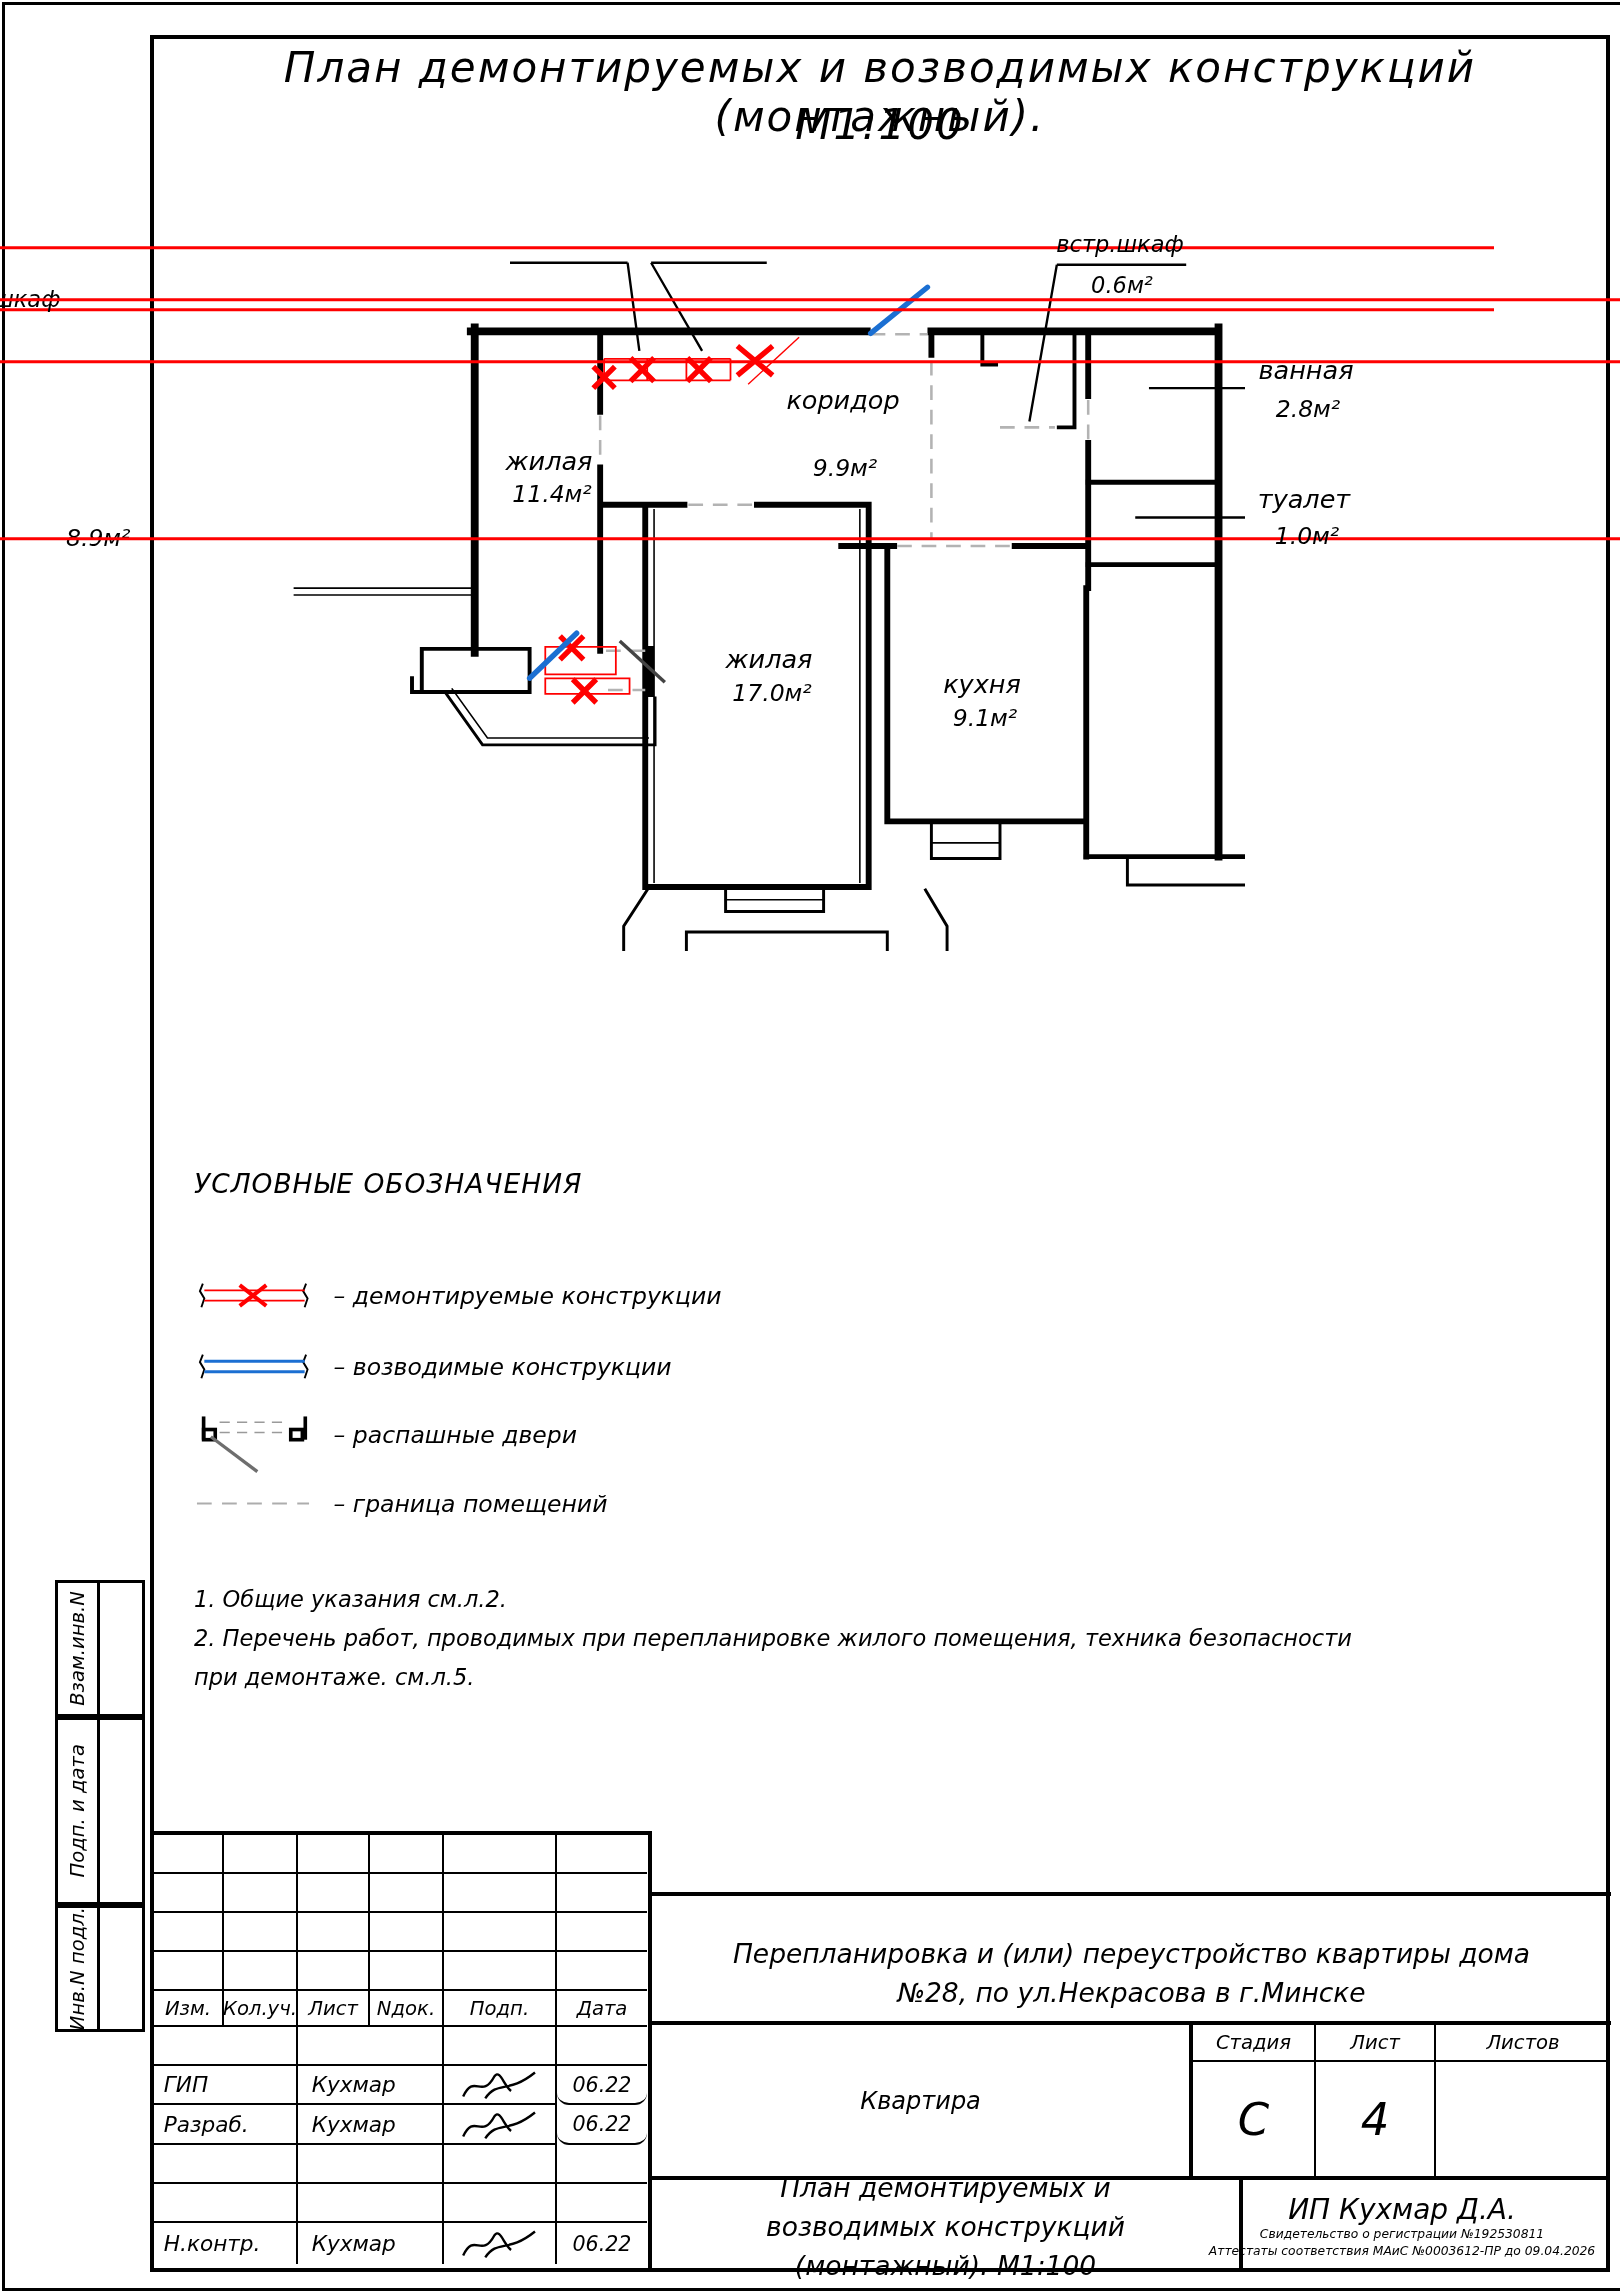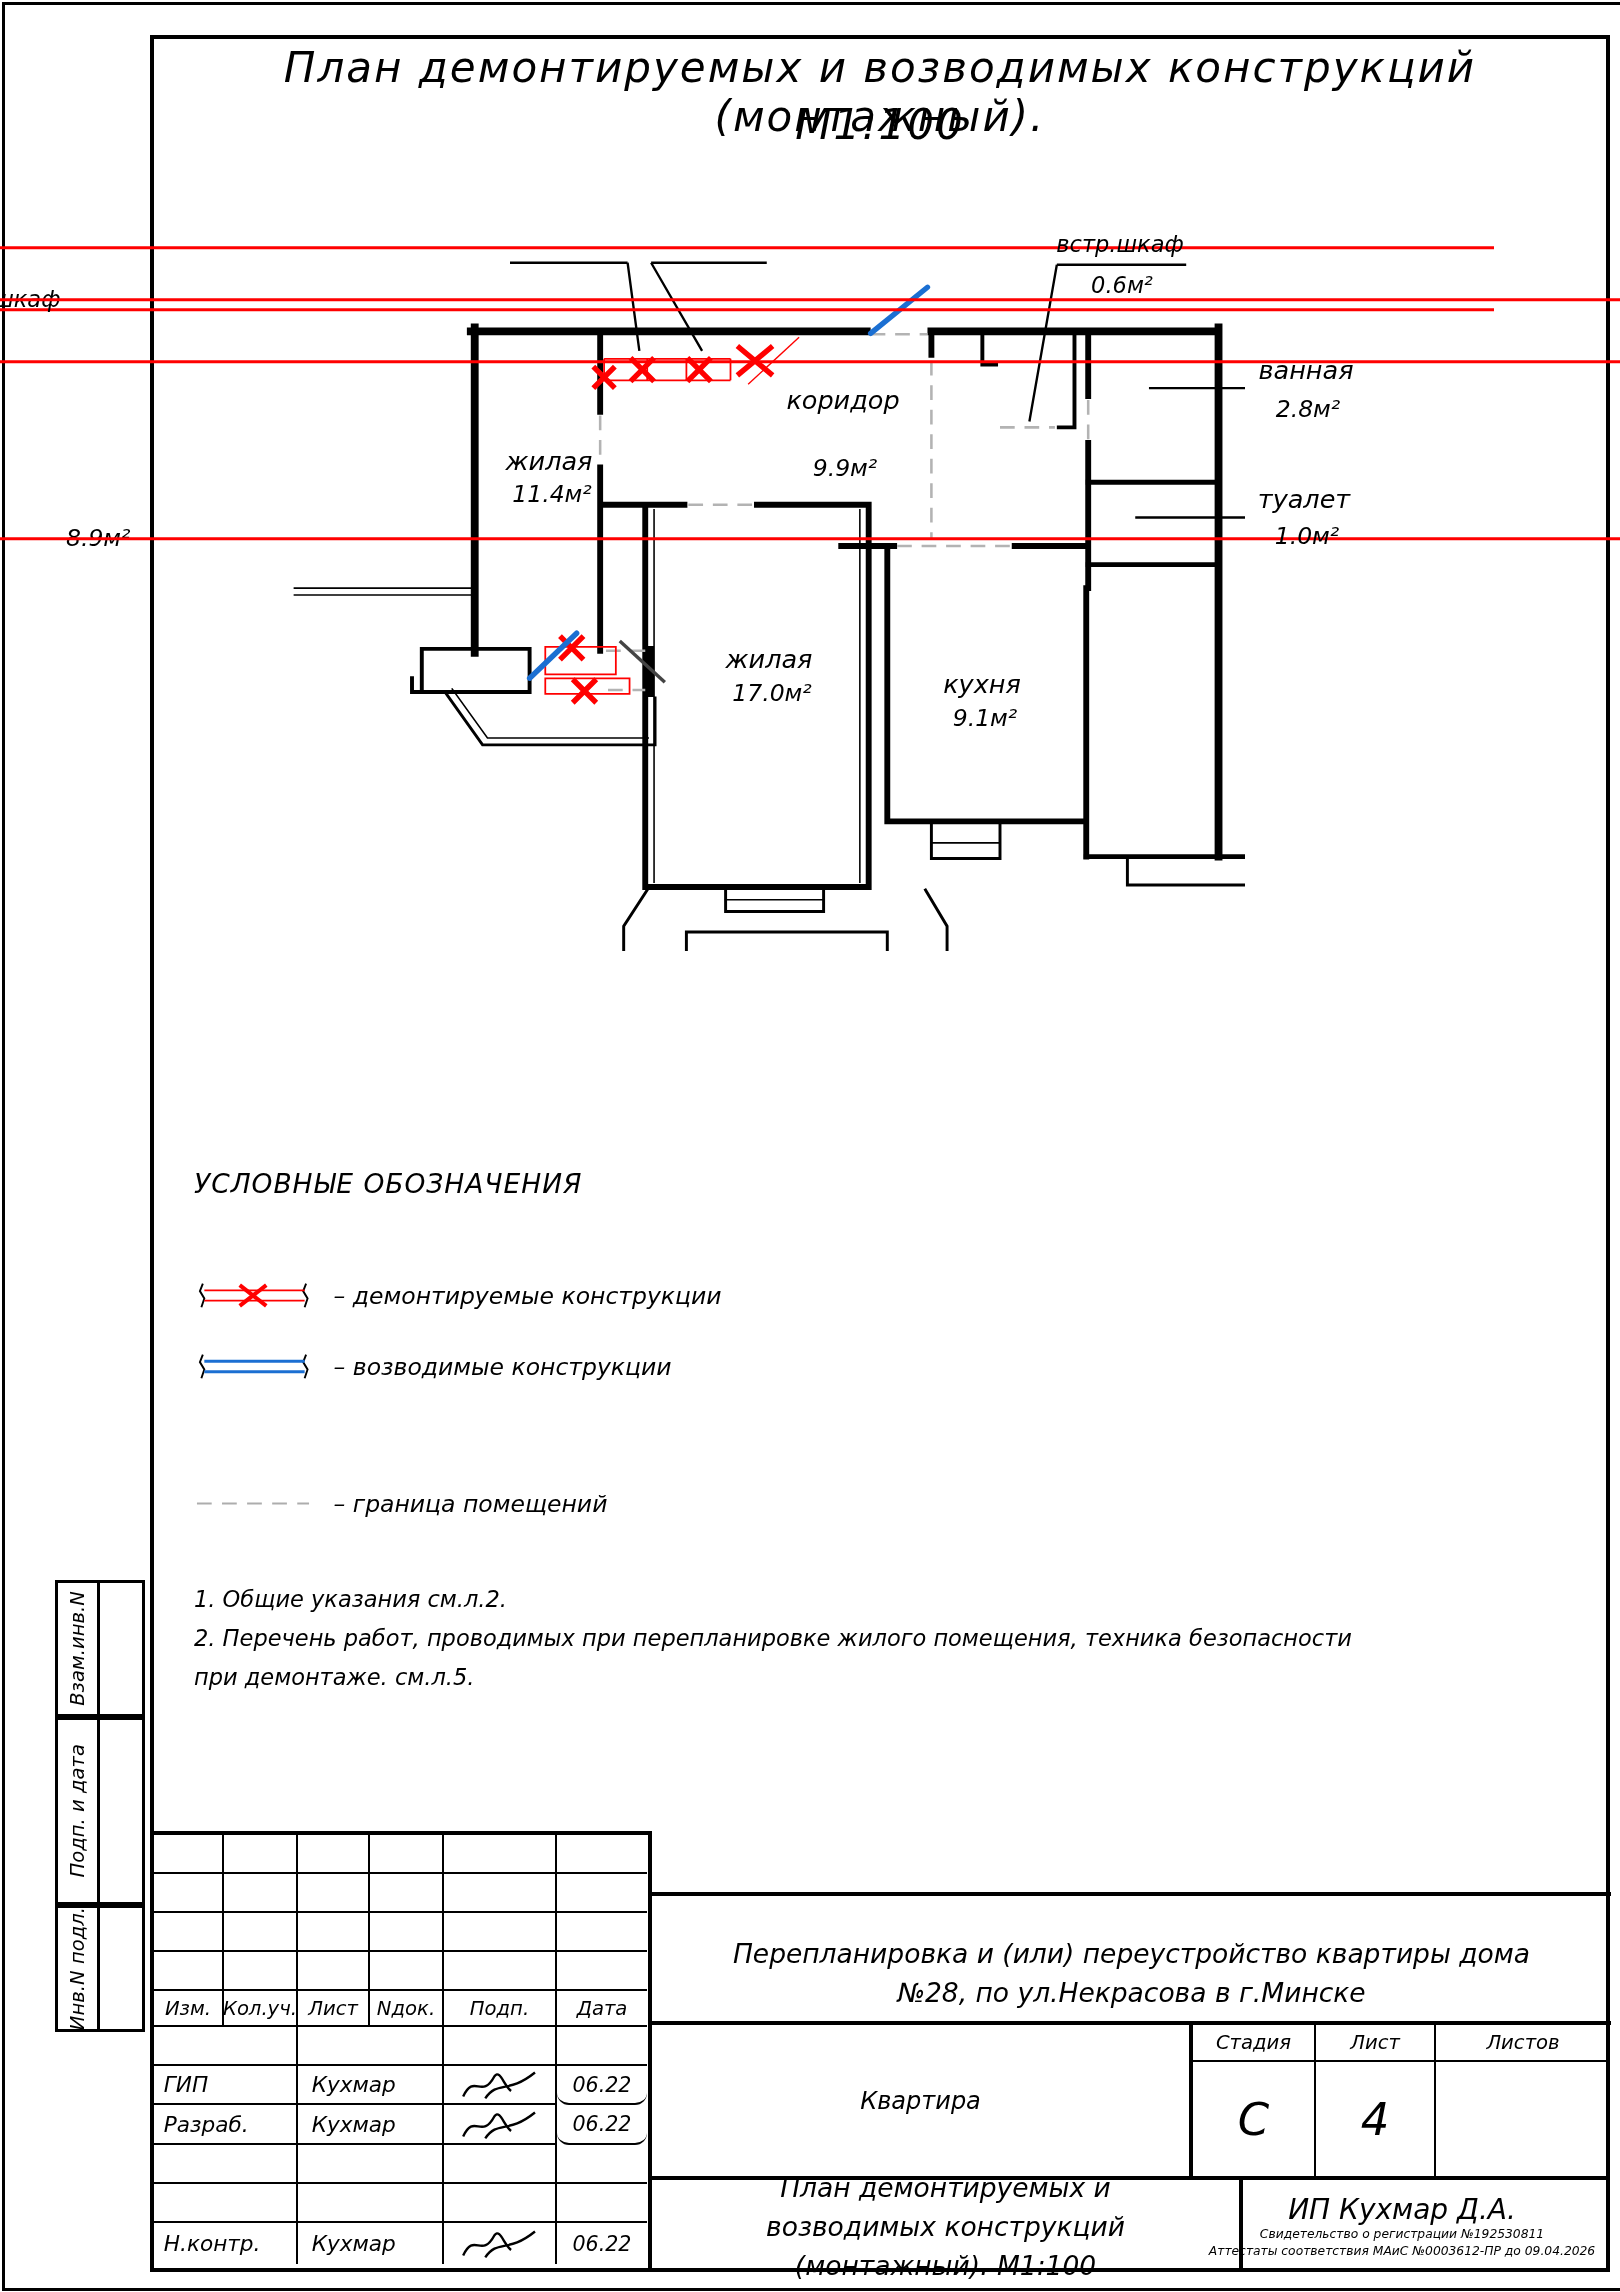--- a/index.html
+++ b/index.html
@@ -160,20 +160,31 @@
 
   <div class="lg-item" style="top:1345px;">
     <svg width="118" height="39" viewBox="0 0 160 40">
       <polyline points="12,4 8,14 14,24 10,36" stroke="#000" stroke-width="2.6" fill="none"></polyline>
       <polyline points="152,4 148,14 154,24 150,36" stroke="#000" stroke-width="2.6" fill="none"></polyline>
       <path d="M14 13H150 M14 27H150" stroke="#1b6fd2" stroke-width="4" fill="none"></path>
     </svg>
     <span>– возводимые конструкции</span>
   </div>
 
+  <div class="lg-item" style="top:1413px;">
+    <svg width="118" height="61" viewBox="0 0 160 84" style="margin-top:21.6px;">
+      <path d="M12 2V34" stroke="#000" stroke-width="5" fill="none"></path>
+      <rect x="12" y="20" width="16" height="14" fill="none" stroke="#000" stroke-width="5"></rect>
+      <path d="M152 2V34" stroke="#000" stroke-width="5" fill="none"></path>
+      <rect x="132" y="20" width="16" height="14" fill="none" stroke="#000" stroke-width="5"></rect>
+      <path d="M34 10H128 M34 24H128" stroke="#9a9a9a" stroke-width="2.2" stroke-dasharray="14 10" fill="none"></path>
+      <path d="M22 30L86 78" stroke="#6e6e6e" stroke-width="4.5" fill="none"></path>
+    </svg>
+    <span>– распашные двери</span>
+  </div>
 
   <div class="lg-item" style="top:1482px;justify-content:space-between;">
     <svg width="118" height="39" viewBox="0 0 160 40">
       <path d="M4 20H156" stroke="#adadad" stroke-width="3" stroke-dasharray="20 14" fill="none"></path>
     </svg>
     <span>– граница помещений</span>
   </div>
 
   <div class="notes">
     <div>1. Общие указания см.л.2.</div>

